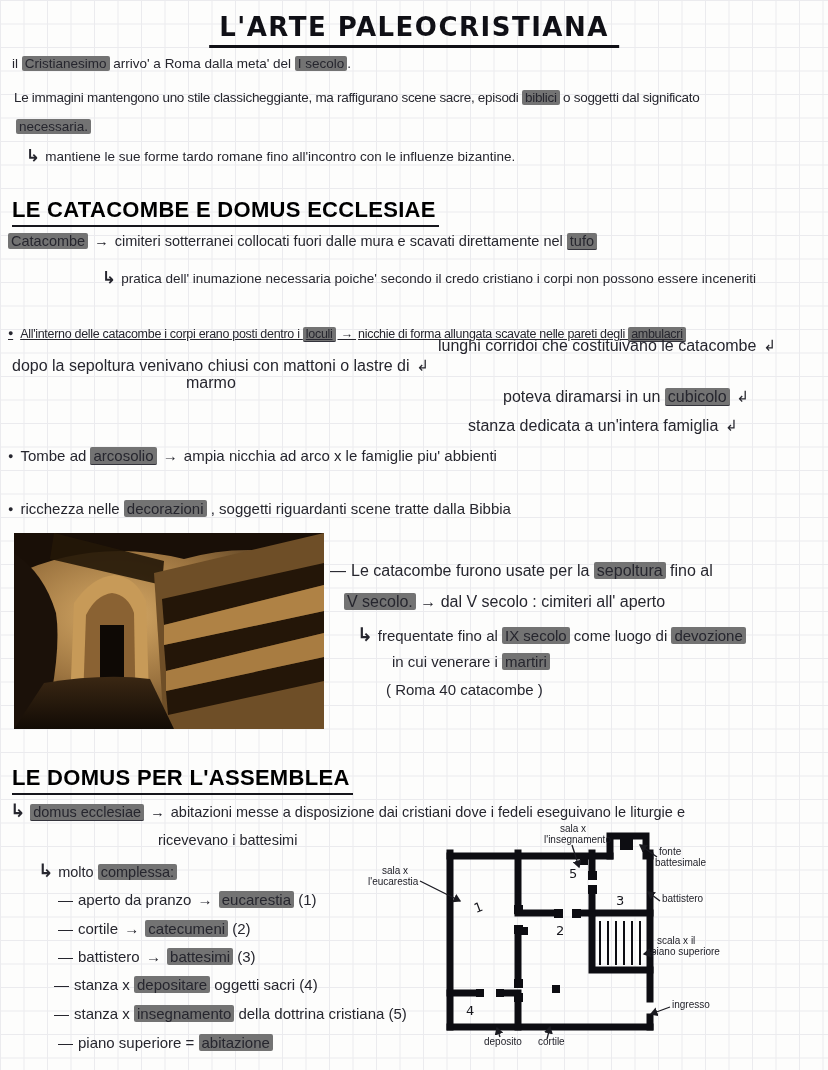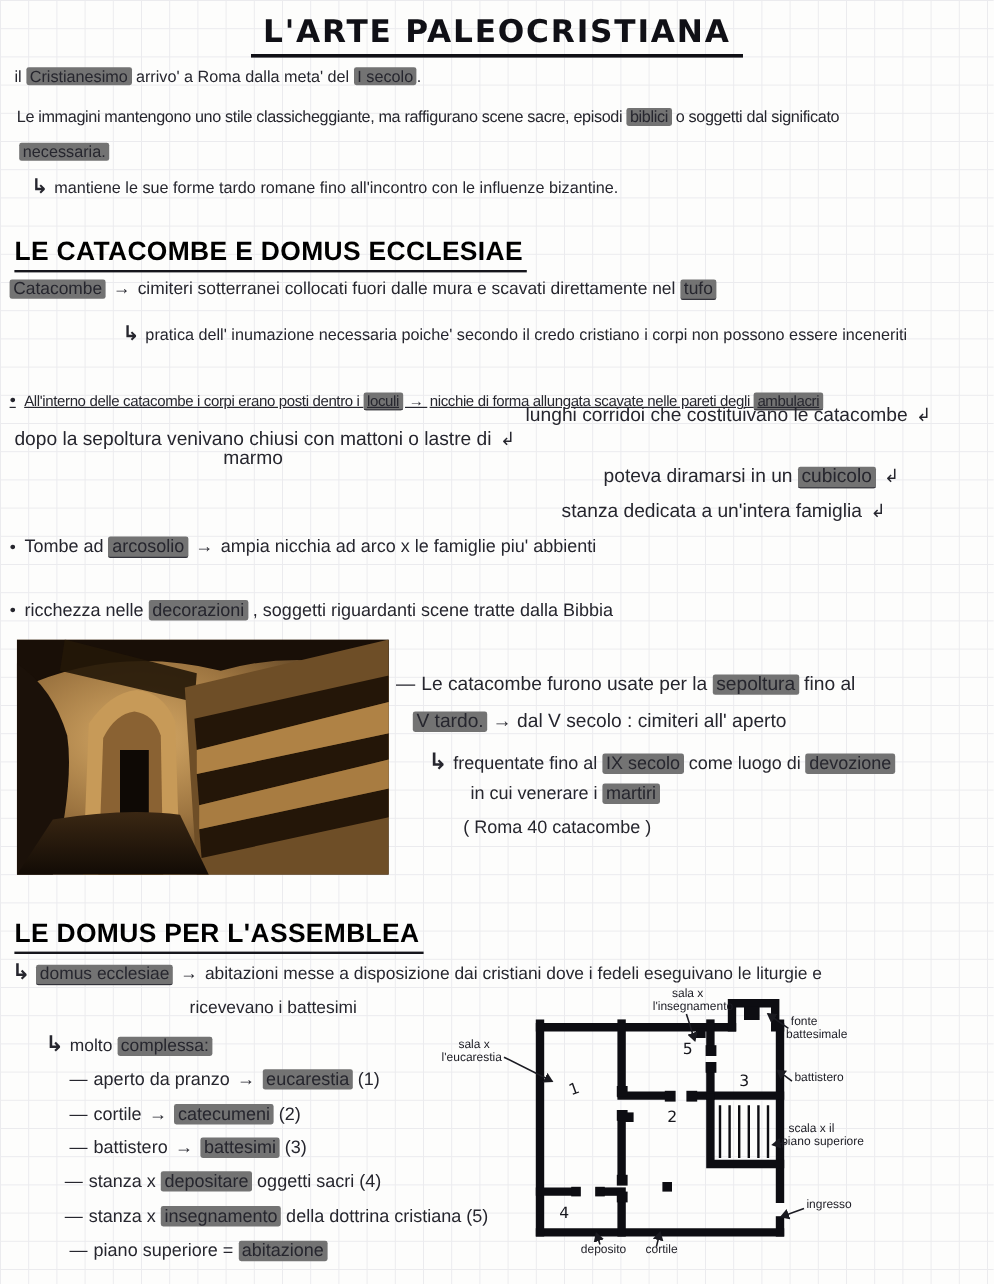--- a/index.html
+++ b/index.html
@@ -104,21 +104,21 @@
     <path d="M150,112 L310,78 L310,100 L152,138 Z" fill="#241608"></path>
     <path d="M152,158 L310,124 L310,148 L154,182 Z" fill="#241608"></path>
     <path d="M150,92 L310,52 L310,78 L150,112 Z" fill="#b68849" opacity="0.9"></path>
     <path d="M152,138 L310,100 L310,124 L152,158 Z" fill="#b68849" opacity="0.8"></path>
     <path d="M0,196 L30,150 Q90,140 136,146 L160,196 Z" fill="url(#floorg)"></path>
   </svg>
 </div>
 
 <div class="t xl" style="left:330px;top:562px"><span class="dash">—</span><span>Le catacombe furono usate per la </span><span class="hl">sepoltura</span><span> fino al</span></div>
 
-<div class="t xl" style="left:344px;top:593px"><span class="hl">V tardo.</span><span> → dal V secolo : cimiteri all' aperto</span></div>
+<div class="t xl" style="left:344px;top:593px"><span class="hl">V secolo.</span><span> → dal V secolo : cimiteri all' aperto</span></div>
 
 <div class="t lg" style="left:357px;top:624px"><span class="branch">↳</span><span>frequentate fino al </span><span class="hl">IX secolo</span><span> come luogo di </span><span class="hl">devozione</span></div>
 
 <div class="t lg" style="left:392px;top:653px"><span>in cui venerare i </span><span class="hl">martiri</span></div>
 
 <div class="t lg" style="left:386px;top:681px">( Roma 40 catacombe )</div>
 
 <div class="heading" style="left:12px;top:765px">LE DOMUS PER L'ASSEMBLEA</div>
 
 <div class="t md" style="left:10px;top:800px"><span class="branch">↳</span><span class="hl ul">domus ecclesiae</span><span class="arr"> → </span><span>abitazioni messe a disposizione dai cristiani dove i fedeli eseguivano le liturgie e</span></div>

